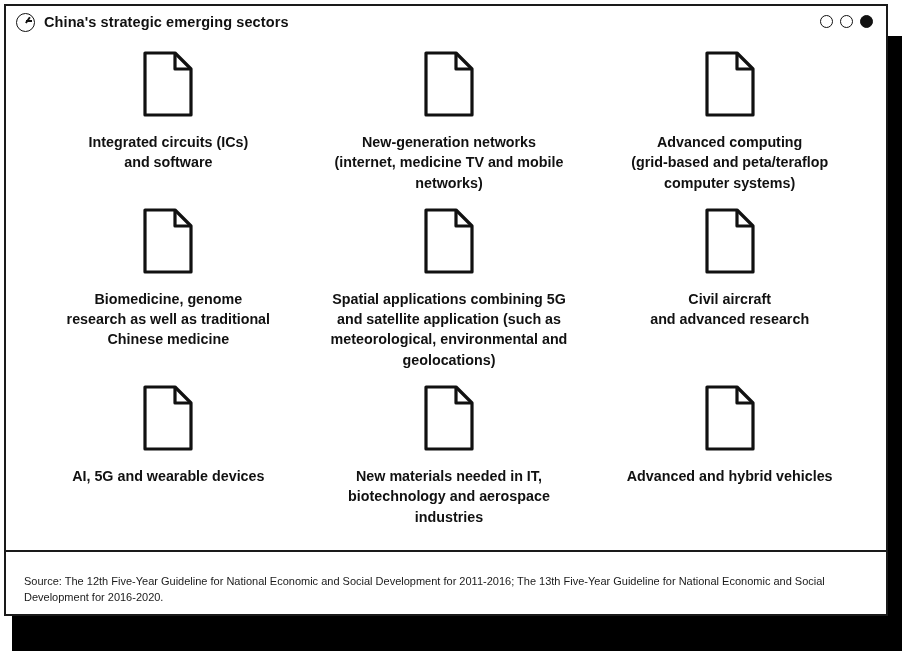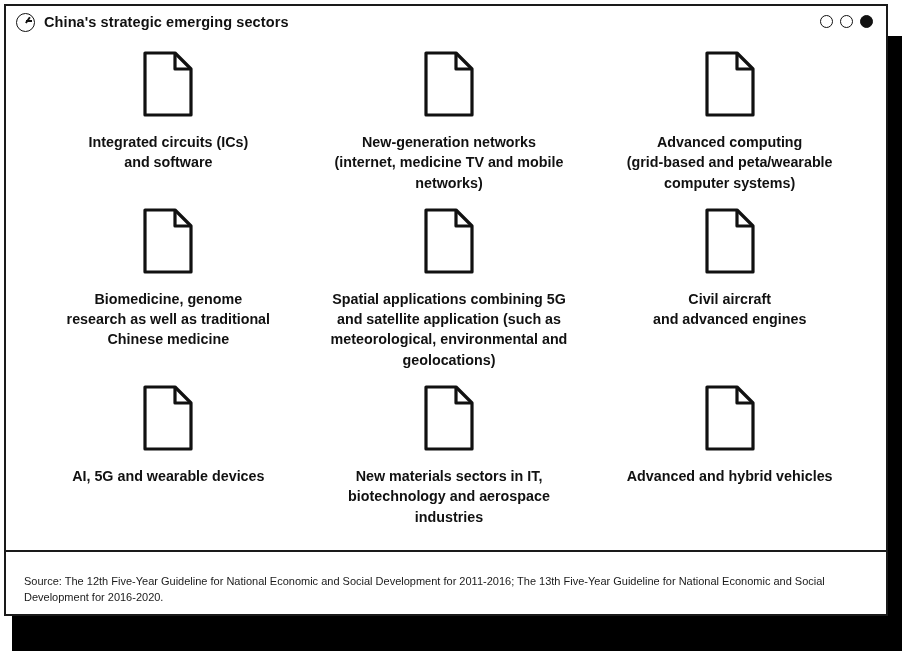--- a/index.html
+++ b/index.html
@@ -178,21 +178,21 @@
     </div>
 
     <div class="cell row-1">
       <span class="doc-icon">
         <svg width="52" height="68" viewBox="0 0 52 68" fill="none" xmlns="http://www.w3.org/2000/svg">
           <path d="M3 3 H33 L49 19 V65 H3 Z" stroke="#111" stroke-width="3.2" fill="#fff" stroke-linejoin="round"></path>
           <path d="M33 3 V19 H49" stroke="#111" stroke-width="3.2" fill="none" stroke-linejoin="round"></path>
         </svg>
       </span>
       <div class="cell-label">Advanced computing
-(grid-based and peta/wearable
+(grid-based and peta/teraflop
 computer systems)</div>
     </div>
 
     <div class="cell row-2">
       <span class="doc-icon">
         <svg width="52" height="68" viewBox="0 0 52 68" fill="none" xmlns="http://www.w3.org/2000/svg">
           <path d="M3 3 H33 L49 19 V65 H3 Z" stroke="#111" stroke-width="3.2" fill="#fff" stroke-linejoin="round"></path>
           <path d="M33 3 V19 H49" stroke="#111" stroke-width="3.2" fill="none" stroke-linejoin="round"></path>
         </svg>
       </span>
@@ -215,41 +215,41 @@
     </div>
 
     <div class="cell row-2">
       <span class="doc-icon">
         <svg width="52" height="68" viewBox="0 0 52 68" fill="none" xmlns="http://www.w3.org/2000/svg">
           <path d="M3 3 H33 L49 19 V65 H3 Z" stroke="#111" stroke-width="3.2" fill="#fff" stroke-linejoin="round"></path>
           <path d="M33 3 V19 H49" stroke="#111" stroke-width="3.2" fill="none" stroke-linejoin="round"></path>
         </svg>
       </span>
       <div class="cell-label">Civil aircraft
-and advanced engines</div>
+and advanced research</div>
     </div>
 
     <div class="cell row-3">
       <span class="doc-icon">
         <svg width="52" height="68" viewBox="0 0 52 68" fill="none" xmlns="http://www.w3.org/2000/svg">
           <path d="M3 3 H33 L49 19 V65 H3 Z" stroke="#111" stroke-width="3.2" fill="#fff" stroke-linejoin="round"></path>
           <path d="M33 3 V19 H49" stroke="#111" stroke-width="3.2" fill="none" stroke-linejoin="round"></path>
         </svg>
       </span>
       <div class="cell-label">AI, 5G and wearable devices</div>
     </div>
 
     <div class="cell row-3">
       <span class="doc-icon">
         <svg width="52" height="68" viewBox="0 0 52 68" fill="none" xmlns="http://www.w3.org/2000/svg">
           <path d="M3 3 H33 L49 19 V65 H3 Z" stroke="#111" stroke-width="3.2" fill="#fff" stroke-linejoin="round"></path>
           <path d="M33 3 V19 H49" stroke="#111" stroke-width="3.2" fill="none" stroke-linejoin="round"></path>
         </svg>
       </span>
-      <div class="cell-label">New materials sectors in IT,
+      <div class="cell-label">New materials needed in IT,
 biotechnology and aerospace
 industries</div>
     </div>
 
     <div class="cell row-3">
       <span class="doc-icon">
         <svg width="52" height="68" viewBox="0 0 52 68" fill="none" xmlns="http://www.w3.org/2000/svg">
           <path d="M3 3 H33 L49 19 V65 H3 Z" stroke="#111" stroke-width="3.2" fill="#fff" stroke-linejoin="round"></path>
           <path d="M33 3 V19 H49" stroke="#111" stroke-width="3.2" fill="none" stroke-linejoin="round"></path>
         </svg>

